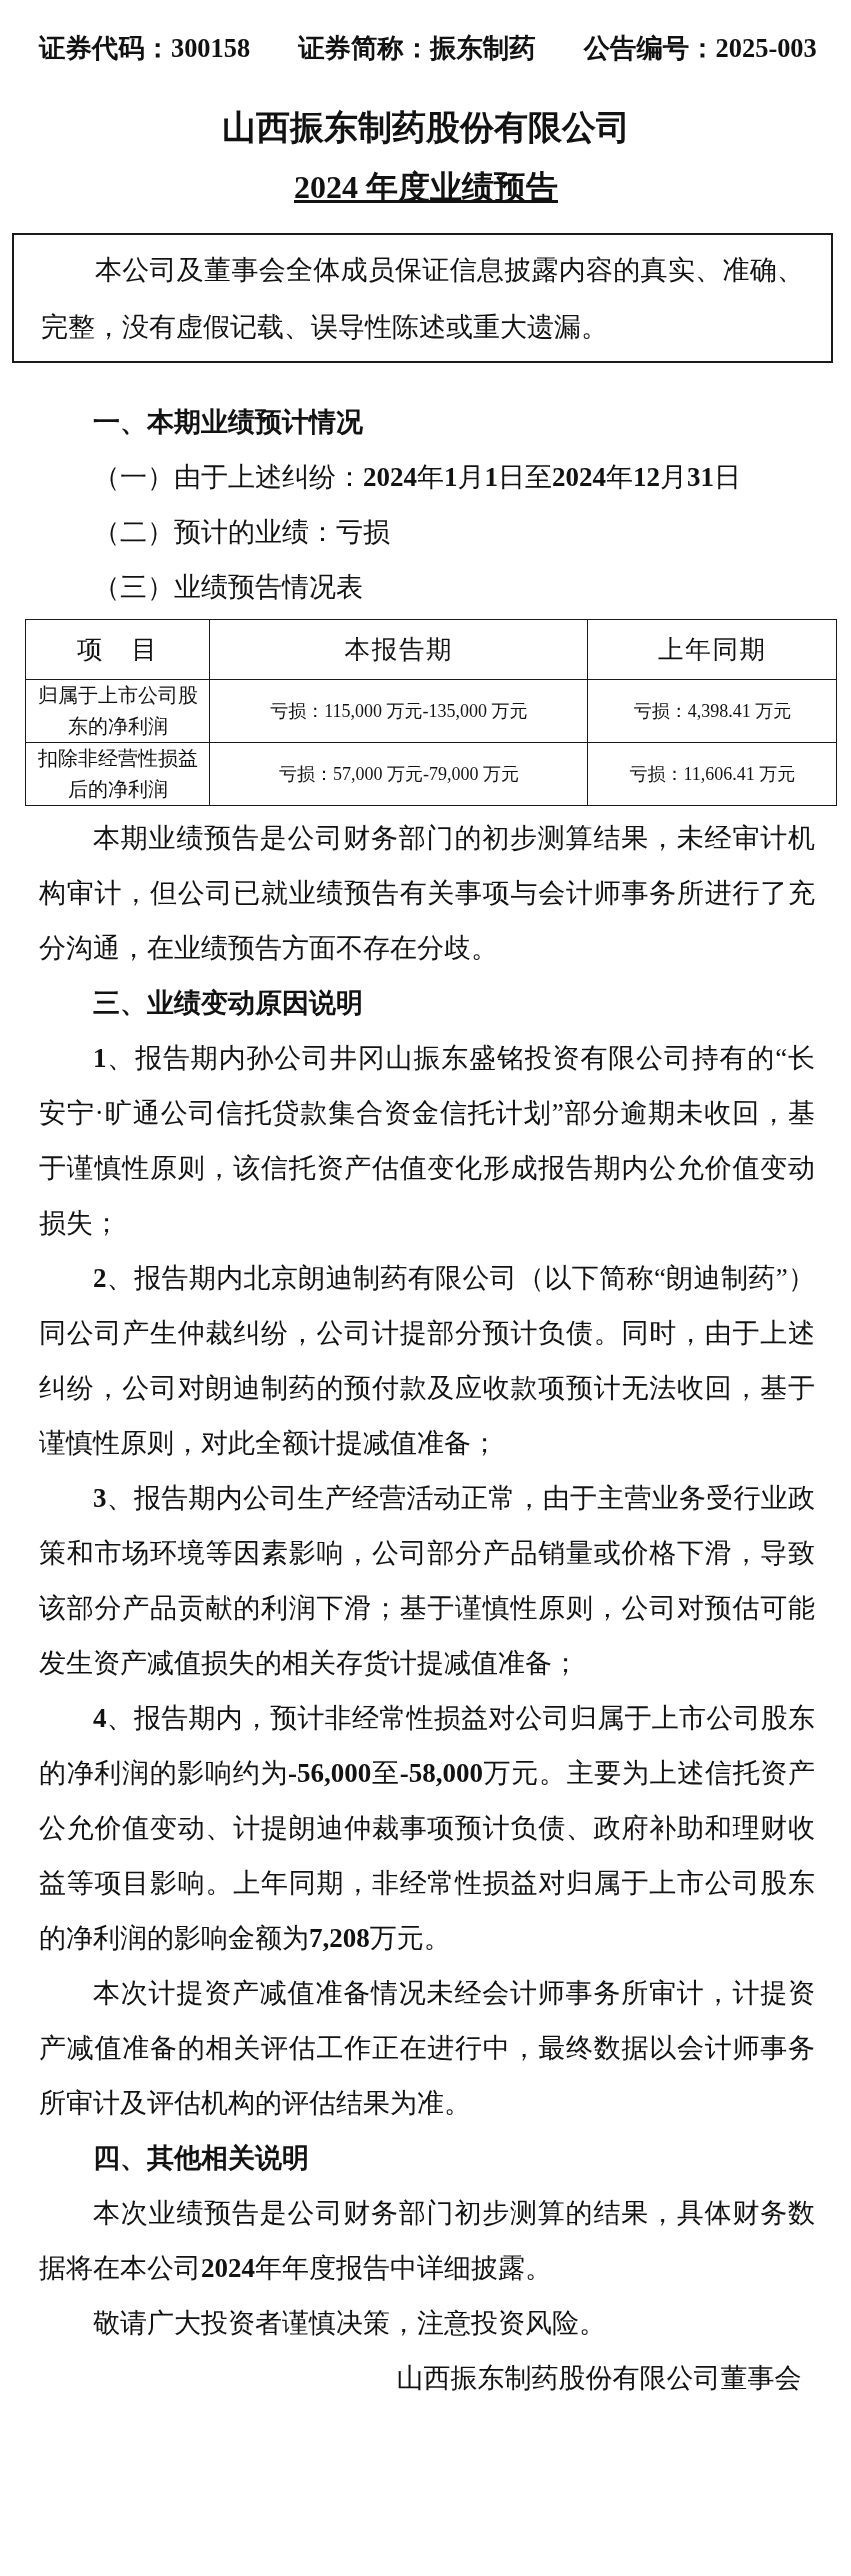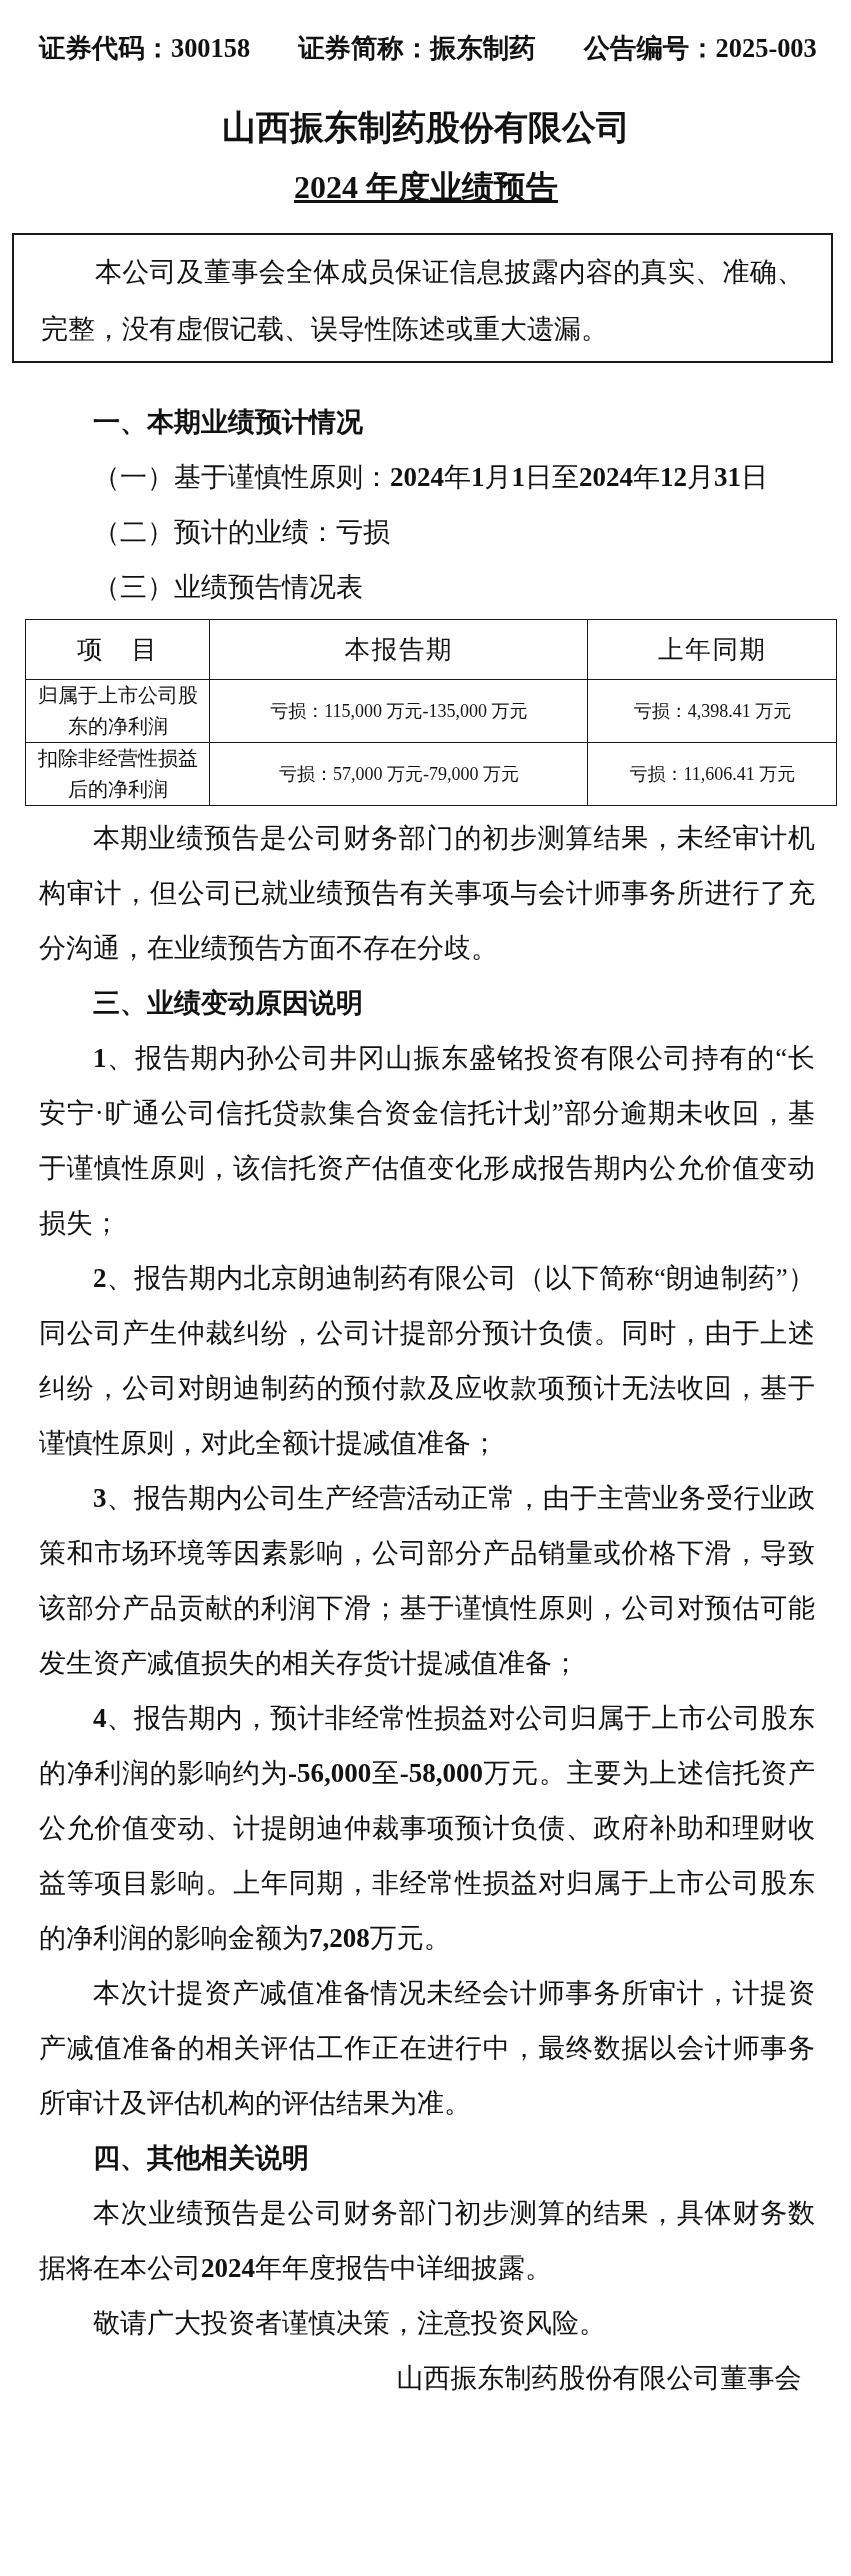--- a/index.html
+++ b/index.html
@@ -37,20 +37,21 @@
     font-size: 32px;
     font-weight: 700;
     line-height: 44px;
     text-decoration: underline;
   }
 
   .disclaimer-box {
     margin: 24px 19px 0 12px;
     border: 2.6px solid #1a1a1a;
     padding: 8.5px 27px 3.4px 27px;
+    font-family: Liberation Mono, monospace;
   }
   .disclaimer-box p {
     font-size: 27px;
     line-height: 57px;
     text-indent: 2em;
     text-align: justify;
   }
 
   .content { padding: 0 37px 0 39px; }
 
@@ -124,21 +125,21 @@
   <div class="title-company">山西振东制药股份有限公司</div>
   <div class="title-report">2024 年度业绩预告</div>
 
   <div class="disclaimer-box">
     <p>本公司及董事会全体成员保证信息披露内容的真实、准确、完整，没有虚假记载、误导性陈述或重大遗漏。</p>
   </div>
 
   <div class="content">
 
     <h3 class="sec first">一、本期业绩预计情况</h3>
-    <p class="body-line nojustify"><span>（一）基于谨慎性原则：</span><span class="b">2024</span><span>年</span><span class="b">1</span><span>月</span><span class="b">1</span><span>日至</span><span class="b">2024</span><span>年</span><span class="b">12</span><span>月</span><span class="b">31</span><span>日</span></p>
+    <p class="body-line nojustify"><span>（一）由于上述纠纷：</span><span class="b">2024</span><span>年</span><span class="b">1</span><span>月</span><span class="b">1</span><span>日至</span><span class="b">2024</span><span>年</span><span class="b">12</span><span>月</span><span class="b">31</span><span>日</span></p>
     <p class="body-line nojustify">（二）预计的业绩：亏损</p>
     <p class="body-line nojustify">（三）业绩预告情况表</p>
 
     <table class="perf">
       <colgroup>
           <col class="c1">
           <col class="c2">
           <col class="c3">
         </colgroup>
       <tbody>

